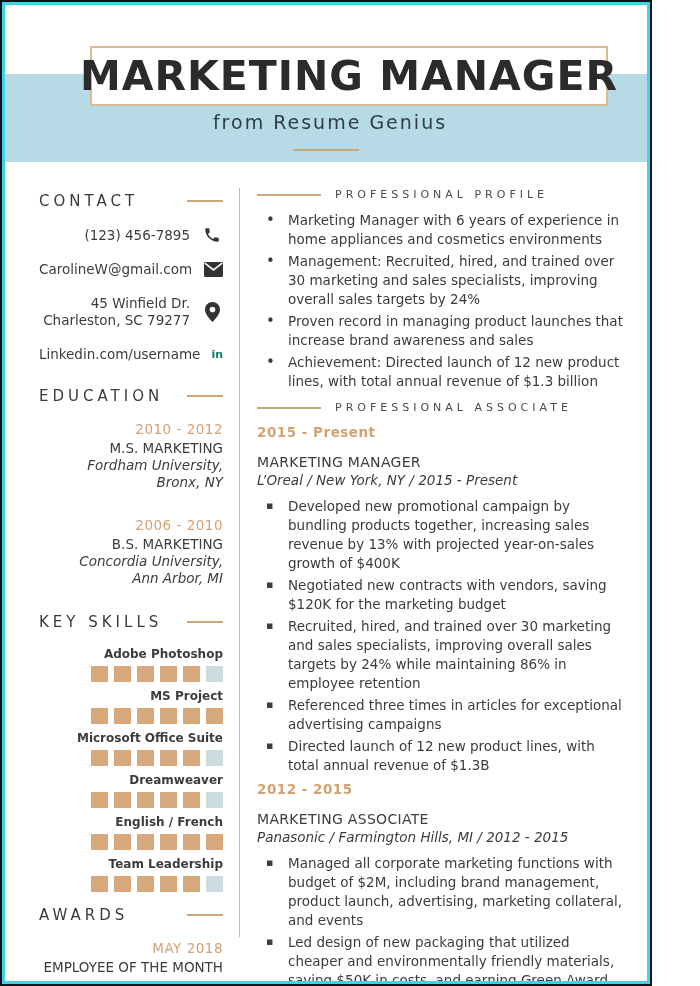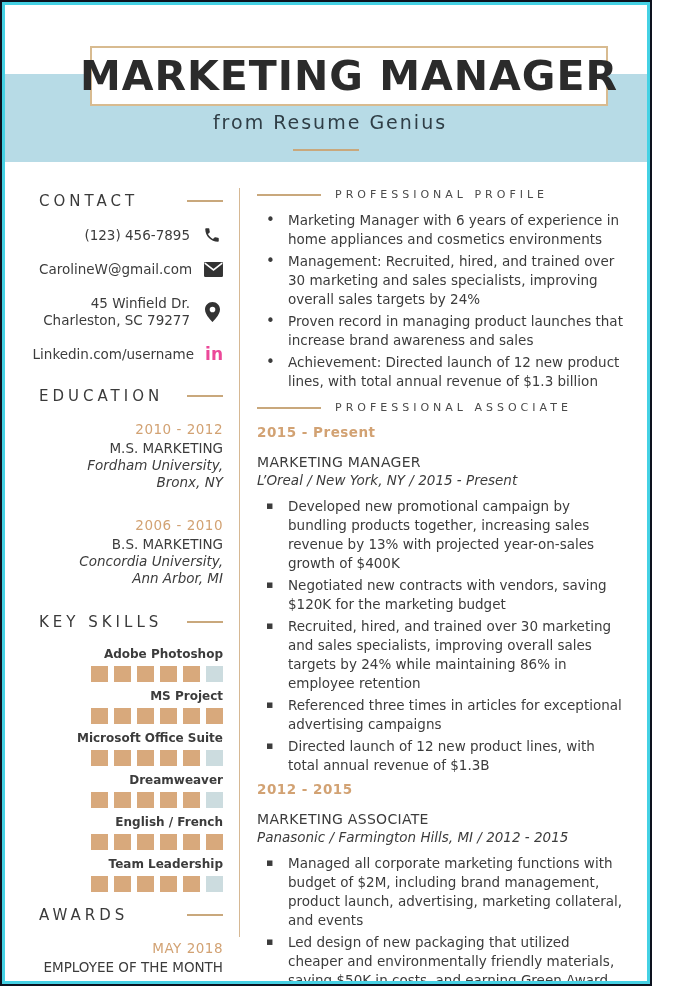--- a/index.html
+++ b/index.html
@@ -29,21 +29,21 @@
 
   
   .side-section { margin-bottom:24px; }
   .side-heading { display:flex; justify-content:space-between; align-items:center;
                   font-size:15px; letter-spacing:4px; color:#3a3a3a; margin-bottom:16px; }
   .side-heading .rule { width:36px; height:2px; background:#c9a87c; margin-left:10px; }
 
   .contact-row { display:flex; justify-content:flex-end; align-items:center;
                  margin-bottom:17px; font-size:13.5px; line-height:17px; }
   .contact-icon { width:22px; margin-left:11px; display:flex; justify-content:center; align-items:center; }
-  .linkedin-glyph { font-weight:700; font-size:17px; color:#ec4899; letter-spacing:0; }
+  .linkedin-glyph { font-weight:700; font-size:11px; color:#0f766e; letter-spacing:0; }
 
   .edu-entry { margin-bottom:26px; }
   .tan-dates { color:#d2a273; font-weight:400; font-size:13.5px; letter-spacing:0.5px; margin-bottom:3px; }
   .edu-degree { font-size:13.5px; line-height:17px; margin-top:2px; }
   .italic { font-style:italic; font-size:13.5px; line-height:17px; }
 
   .skills-block { margin-bottom:14px; }
   .skill-row { margin-bottom:6px; }
   .skill-name { font-size:12px; margin-bottom:5px;font-weight:bold; }
   .squares { display:flex; justify-content:flex-end; gap:6px; margin-bottom:7px; }

